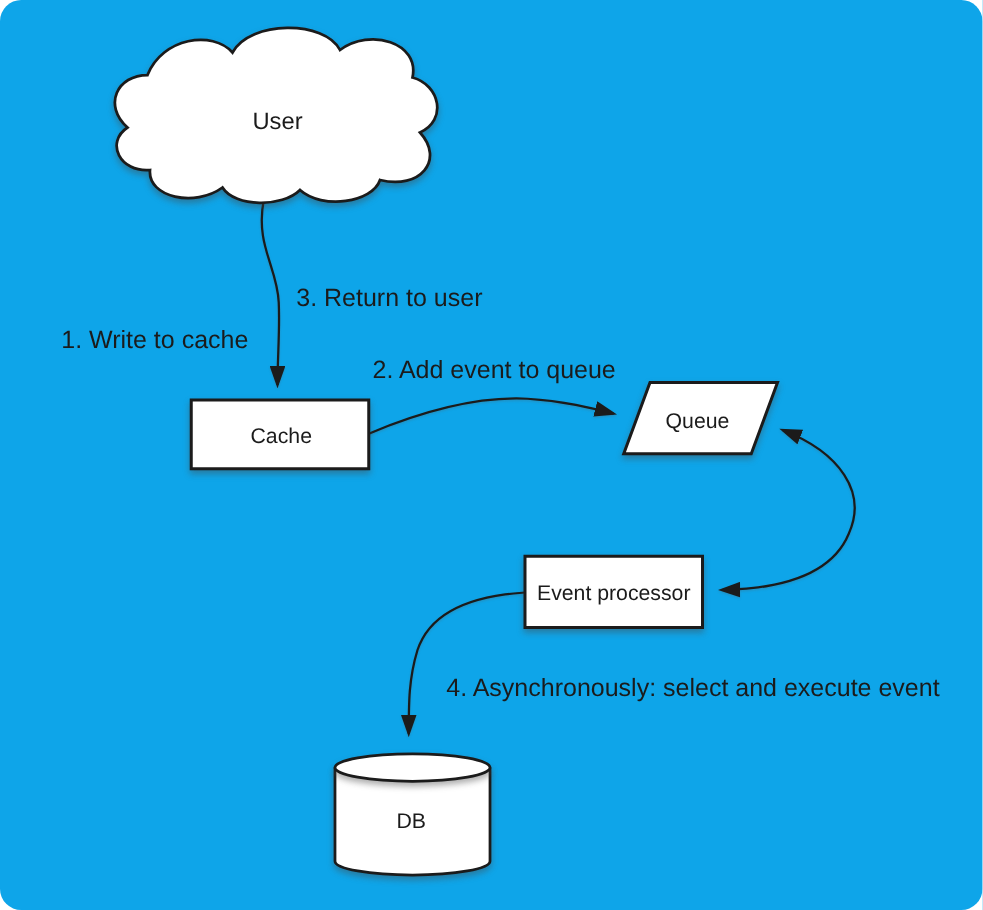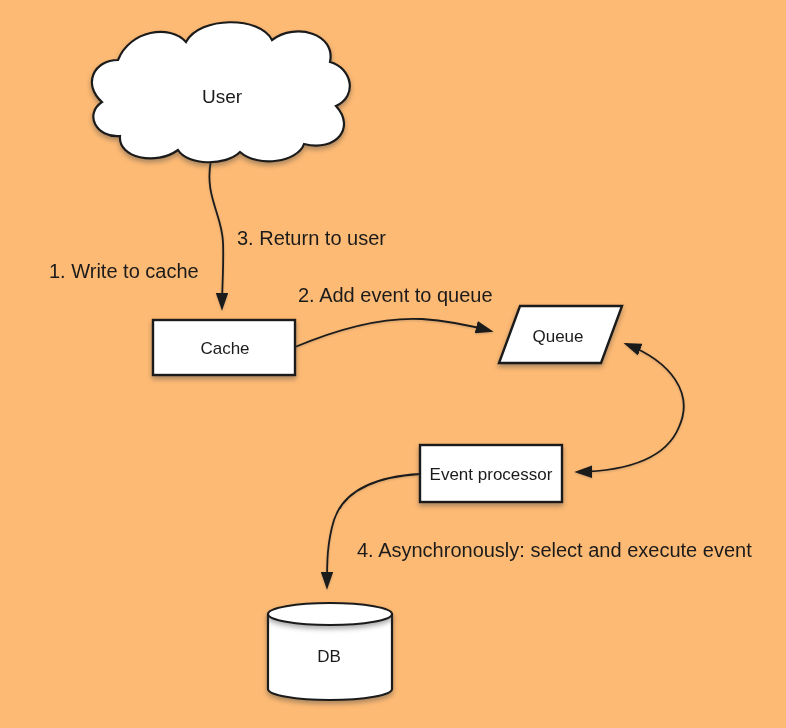--- a/index.html
+++ b/index.html
@@ -8,21 +8,22 @@
     width: 786px;
     height: 728px;
     background: #ffffff;
     overflow: hidden;
     font-family: "Liberation Sans", sans-serif;
   }
   .stage {
     position: relative;
     width: 786px;
     height: 728px;
-    background: #fdba74;
+    background: #0ea5e9;
+    border-radius: 17px;
   }
   svg { display: block; }
   .shape {
     fill: #ffffff;
     stroke: #1b1b1b;
     filter: drop-shadow(0px 3px 2.5px rgba(70,70,70,0.45));
   }
   .shape-thick { stroke-width: 2.4; }
   .shape-med   { stroke-width: 2.2; }
   .edge {

